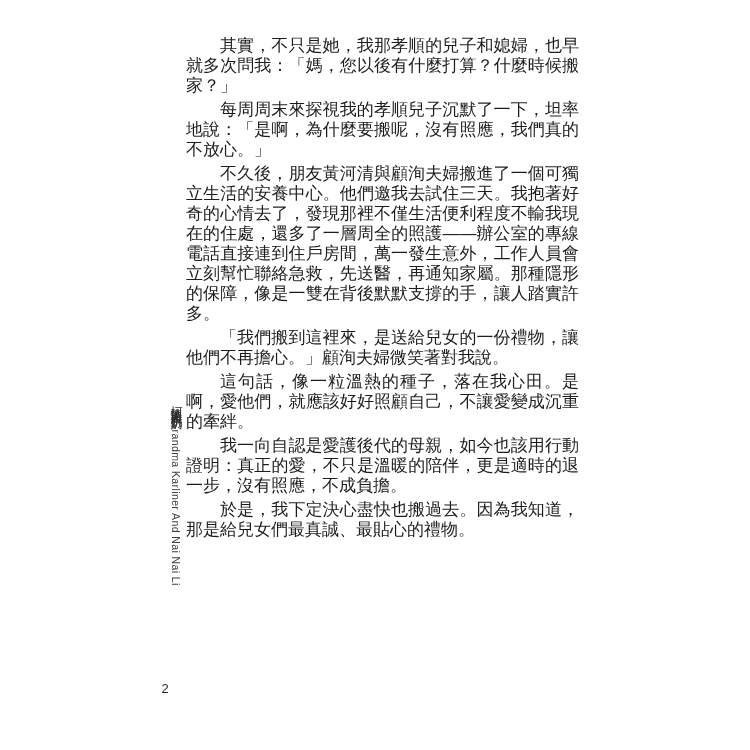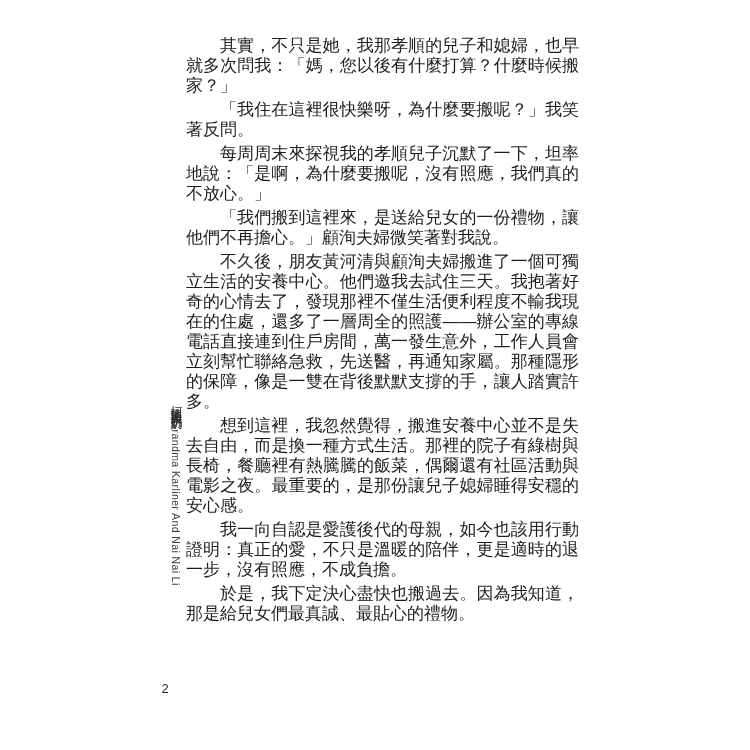--- a/index.html
+++ b/index.html
@@ -63,25 +63,24 @@
     color: #2a2a2a;
   }
 </style>
 </head>
 <body>
 
 <div class="page">
 
   <div class="main-text">
       <p>其實，不只是她，我那孝順的兒子和媳婦，也早就多次問我：「媽，您以後有什麼打算？什麼時候搬家？」</p>
-      <p>「我住在這裡很快樂呀，為什麼要搬呢？」我笑著反問。</p>
       <p>每周周末來探視我的孝順兒子沉默了一下，坦率地說：「是啊，為什麼要搬呢，沒有照應，我們真的不放心。」</p>
+      <p>不久後，朋友黃河清與顧洵夫婦搬進了一個可獨立生活的安養中心。他們邀我去試住三天。我抱著好奇的心情去了，發現那裡不僅生活便利程度不輸我現在的住處，還多了一層周全的照護——辦公室的專線電話直接連到住戶房間，萬一發生意外，工作人員會立刻幫忙聯絡急救，先送醫，再通知家屬。那種隱形的保障，像是一雙在背後默默支撐的手，讓人踏實許多。</p>
       <p>「我們搬到這裡來，是送給兒女的一份禮物，讓他們不再擔心。」顧洵夫婦微笑著對我說。</p>
-      <p>不久後，朋友黃河清與顧洵夫婦搬進了一個可獨立生活的安養中心。他們邀我去試住三天。我抱著好奇的心情去了，發現那裡不僅生活便利程度不輸我現在的住處，還多了一層周全的照護——辦公室的專線電話直接連到住戶房間，萬一發生意外，工作人員會立刻幫忙聯絡急救，先送醫，再通知家屬。那種隱形的保障，像是一雙在背後默默支撐的手，讓人踏實許多。</p>
-      <p>想到這裡，我忽然覺得，搬進安養中心並不是失去自由，而是換一種方式生活。那裡的院子有綠樹與長椅，餐廳裡有熱騰騰的飯菜，偶爾還有社區活動與電影之夜。最重要的，是那份讓兒子媳婦睡得安穩的安心感。</p>
+      <p>這句話，像一粒溫熱的種子，落在我心田。是啊，愛他們，就應該好好照顧自己，不讓愛變成沉重的牽絆。</p>
       <p>我一向自認是愛護後代的母親，如今也該用行動證明：真正的愛，不只是溫暖的陪伴，更是適時的退一步，沒有照應，不成負擔。</p>
       <p>於是，我下定決心盡快也搬過去。因為我知道，那是給兒女們最真誠、最貼心的禮物。</p>
     </div>
 
   <div class="sidebar">
     <div class="title-zh">柯婆婆與李奶奶</div>
     <div class="title-en">Grandma Karliner And Nai Nai Li</div>
   </div>
 
   <div class="page-number">2</div>

